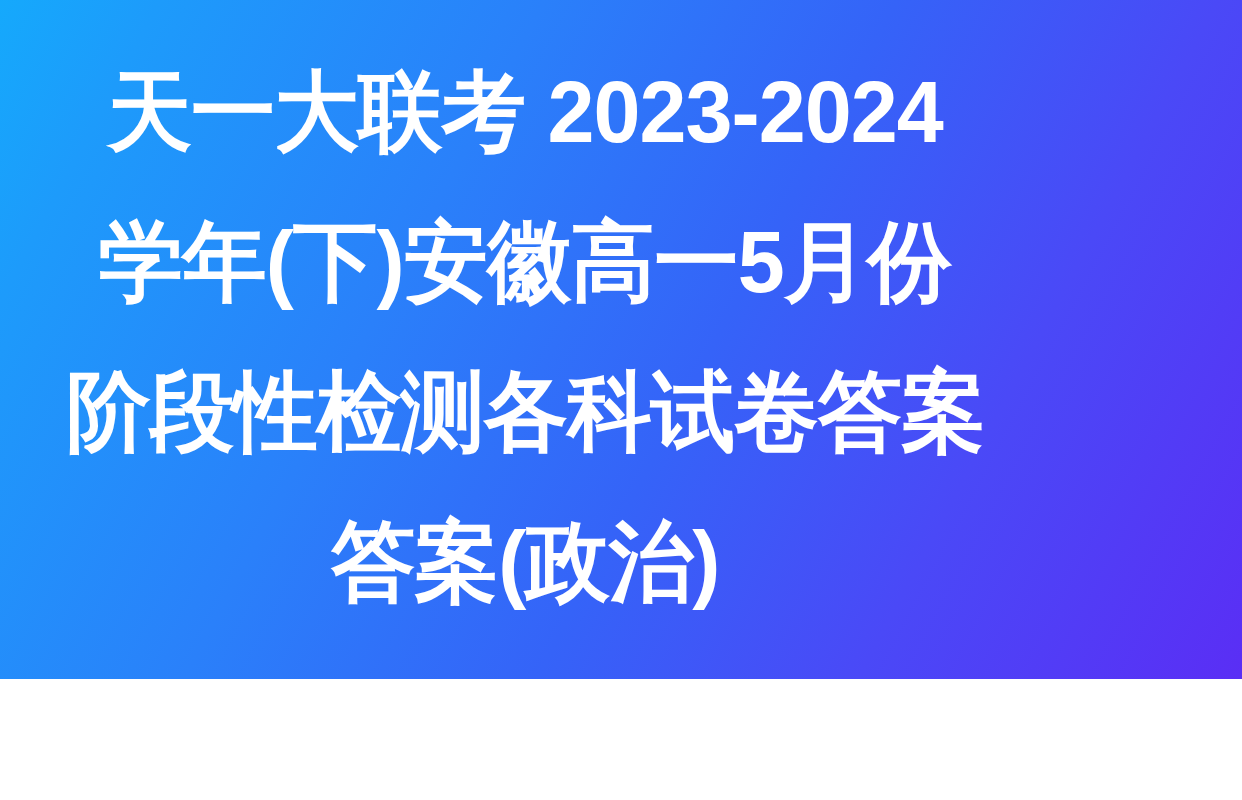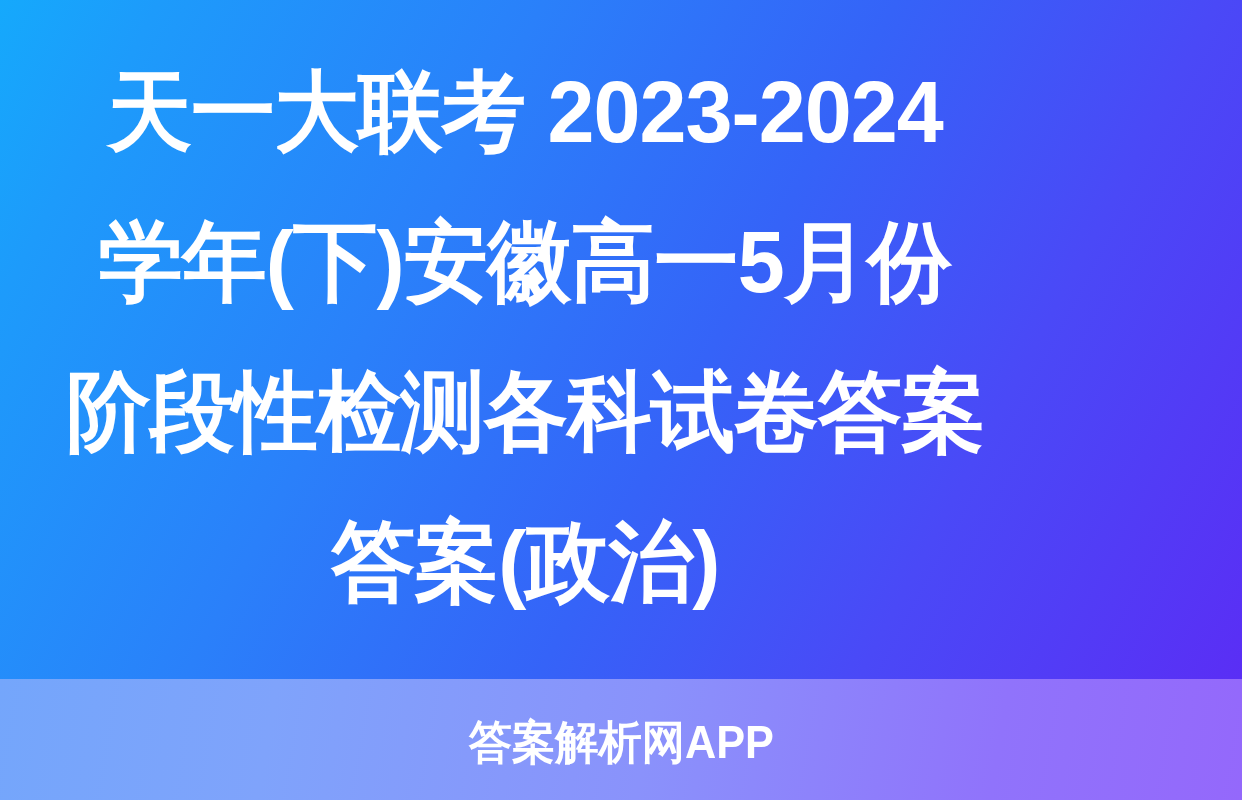--- a/index.html
+++ b/index.html
@@ -97,17 +97,14 @@
 
   <div id="hero"></div>
 
   <div id="headline">
     <div class="hl-line">天一大联考 2023-2024</div>
     <div class="hl-line">学年(下)安徽高一5月份</div>
     <div class="hl-line">阶段性检测各科试卷答案</div>
     <div class="hl-line">答案(政治)</div>
   </div>
 
-  <div id="footer-band">
-    <div id="footer-text">答案解析网APP</div>
-  </div>
 
 </div>
 
 </body></html>

